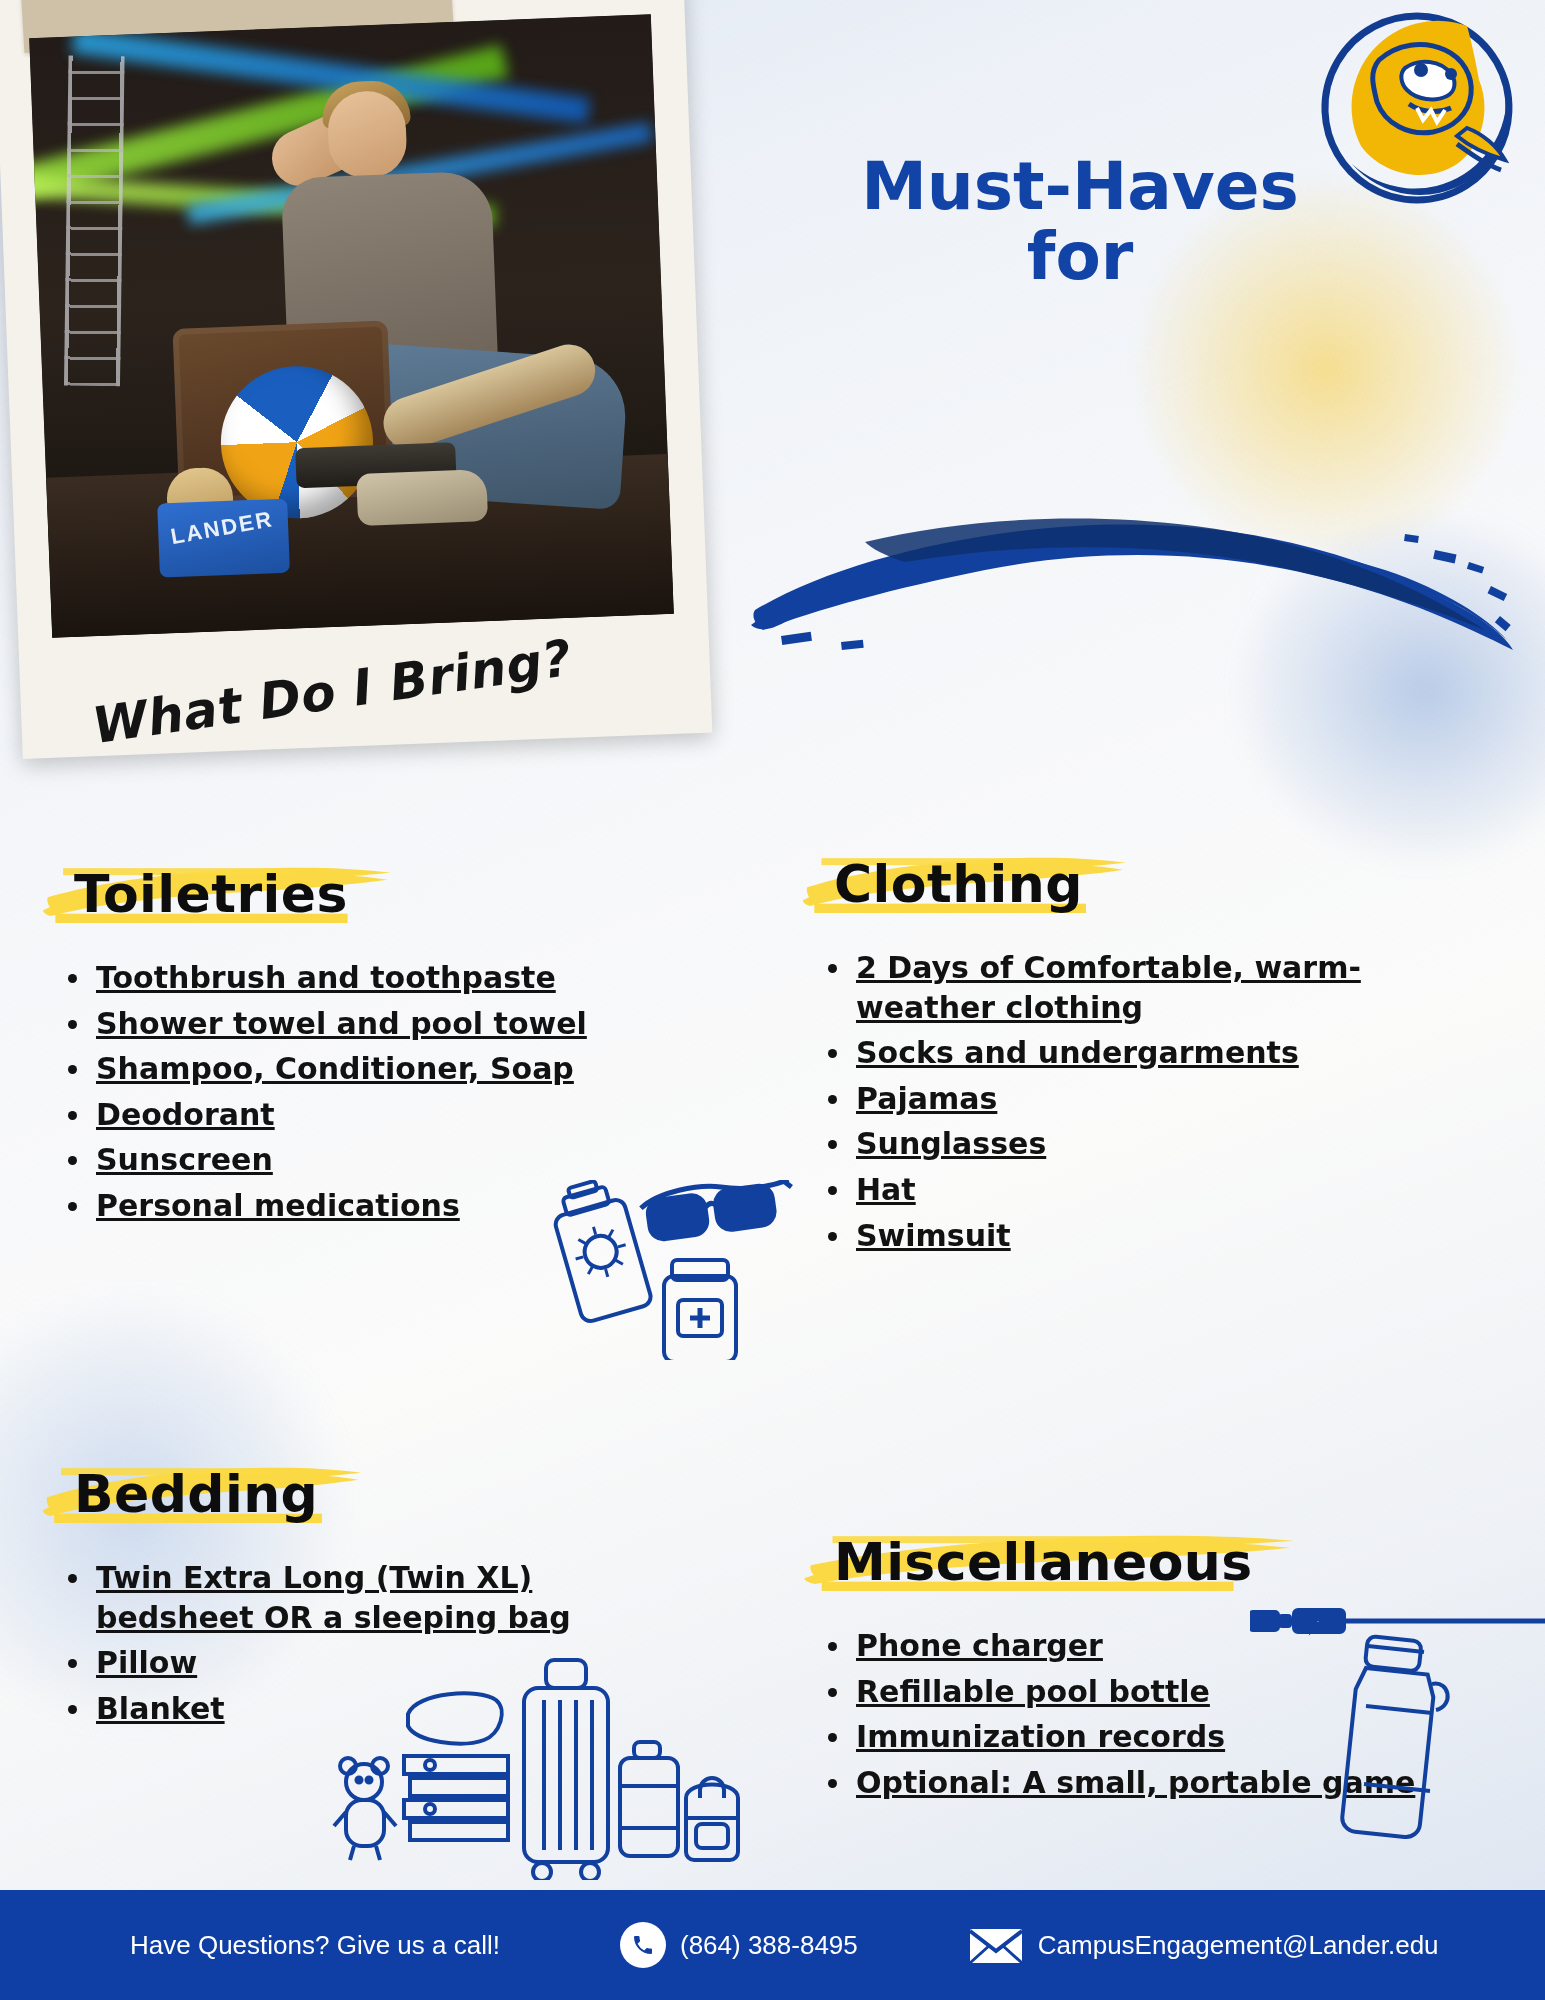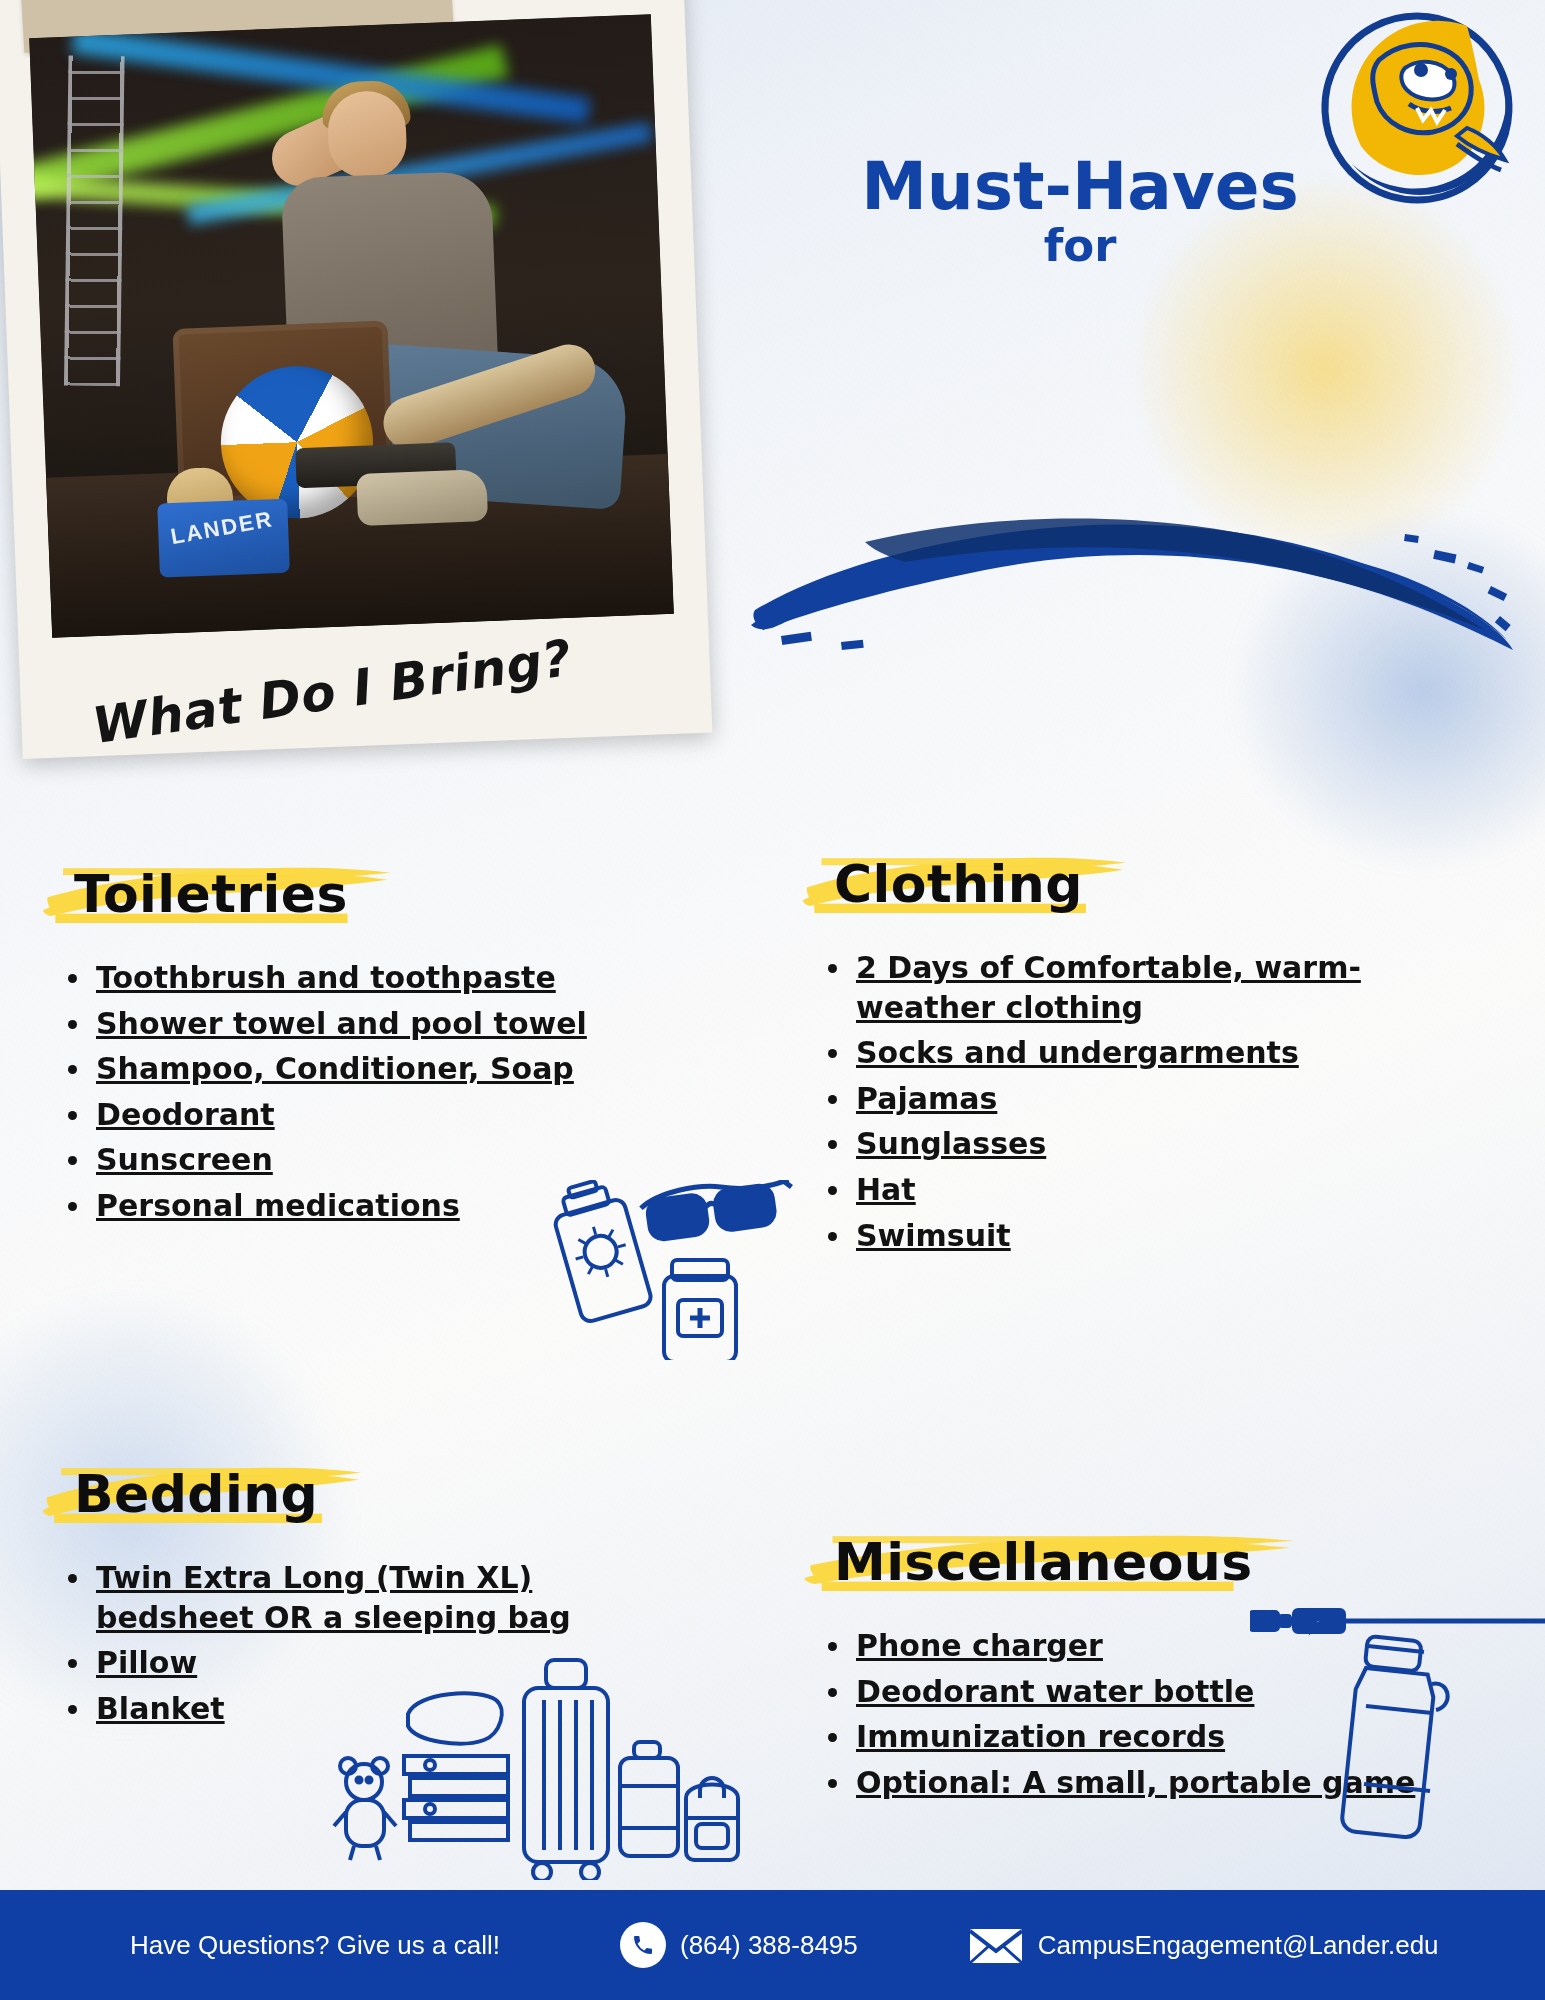--- a/index.html
+++ b/index.html
@@ -210,21 +210,21 @@
     position: absolute;
     left: 640px; top: 152px;
     width: 880px;
     text-align: center;
     color: #1243a6;
     font-family: "DejaVu Sans", sans-serif;
     font-weight: 700;
     line-height: 1.06;
   }
   .title-line-1 { font-size: 66px; }
-  .title-line-2 { font-size: 45px; }
+  .title-line-2 { font-size: 66px; }
   .title-line-3 { font-size: 66px; }
 
   .brush-blue {
     position: absolute;
     left: 745px; top: 490px;
     width: 770px; height: 185px;
   }
 
   .logo {
     position: absolute;
@@ -552,21 +552,21 @@
       <svg class="swash-bg" viewBox="0 0 460 120" preserveAspectRatio="none">
         <path d="M4 86 C60 52 150 30 250 24 C330 19 400 24 452 34 C400 44 330 50 250 56 C160 63 70 76 14 96 C8 94 4 90 4 86 Z" fill="#fbd944"></path>
         <path d="M10 64 C80 36 190 18 300 14 C370 12 420 16 456 22 C410 28 340 34 260 42 C170 52 80 70 20 92 C12 82 8 72 10 64 Z" fill="#fbd944"></path>
         <rect x="20" y="92" width="380" height="16" fill="#fbd944"></rect>
         <rect x="30" y="14" width="300" height="12" fill="#fbd944" opacity=".9"></rect>
       </svg>
       <div class="swash-label">Miscellaneous</div>
     </div>
     <ul class="items">
       <li>Phone charger</li>
-      <li>Deodorant water bottle</li>
+      <li>Refillable pool bottle</li>
       <li>Immunization records</li>
       <li>Optional: A small, portable game</li>
     </ul>
   </div>
 
   <div class="illus" id="illus-misc">
     <svg viewBox="0 0 300 260" width="300" height="260" fill="none" stroke="#12409e" stroke-width="4">
 
       <g transform="translate(0 -10)">
         <rect x="0" y="22" width="28" height="18" rx="3" fill="#12409e"></rect>

